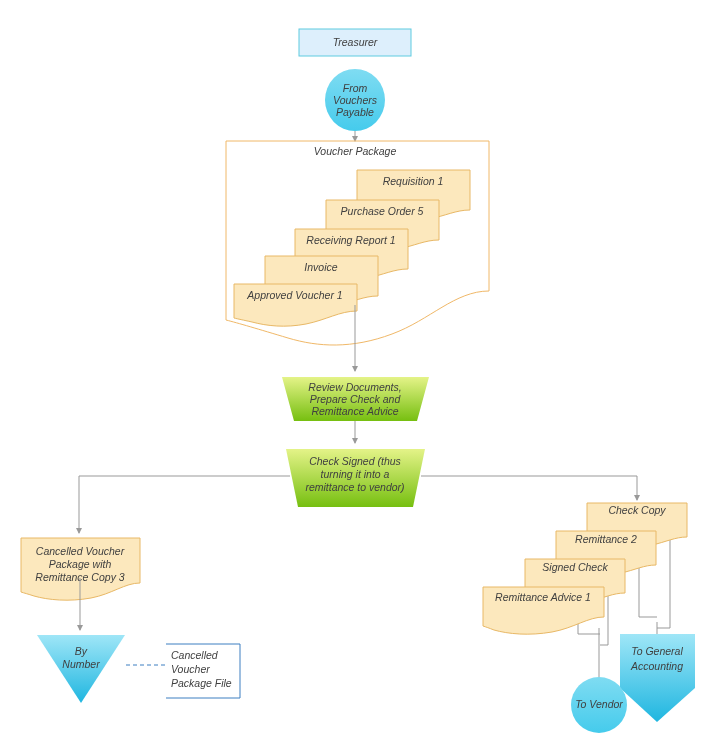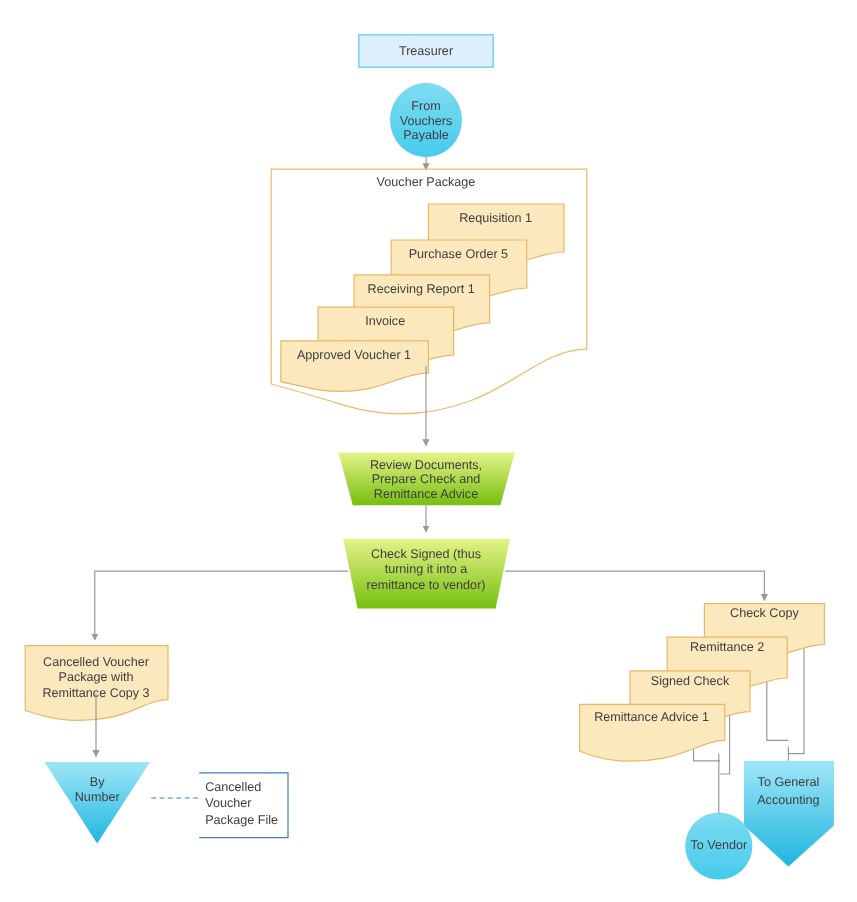--- a/index.html
+++ b/index.html
@@ -11,20 +11,21 @@
     width: 714px;
     height: 752px;
     font-family: "Liberation Sans", sans-serif;
     overflow: hidden;
   }
   #canvas {
     position: relative;
     width: 714px;
     height: 752px;
     background: #ffffff;
+    font-style: italic;
   }
   svg.diagram {
     display: block;
     width: 714px;
     height: 752px;
   }
   text {
     font-family: "Liberation Sans", sans-serif;
     fill: #404040;
   }

